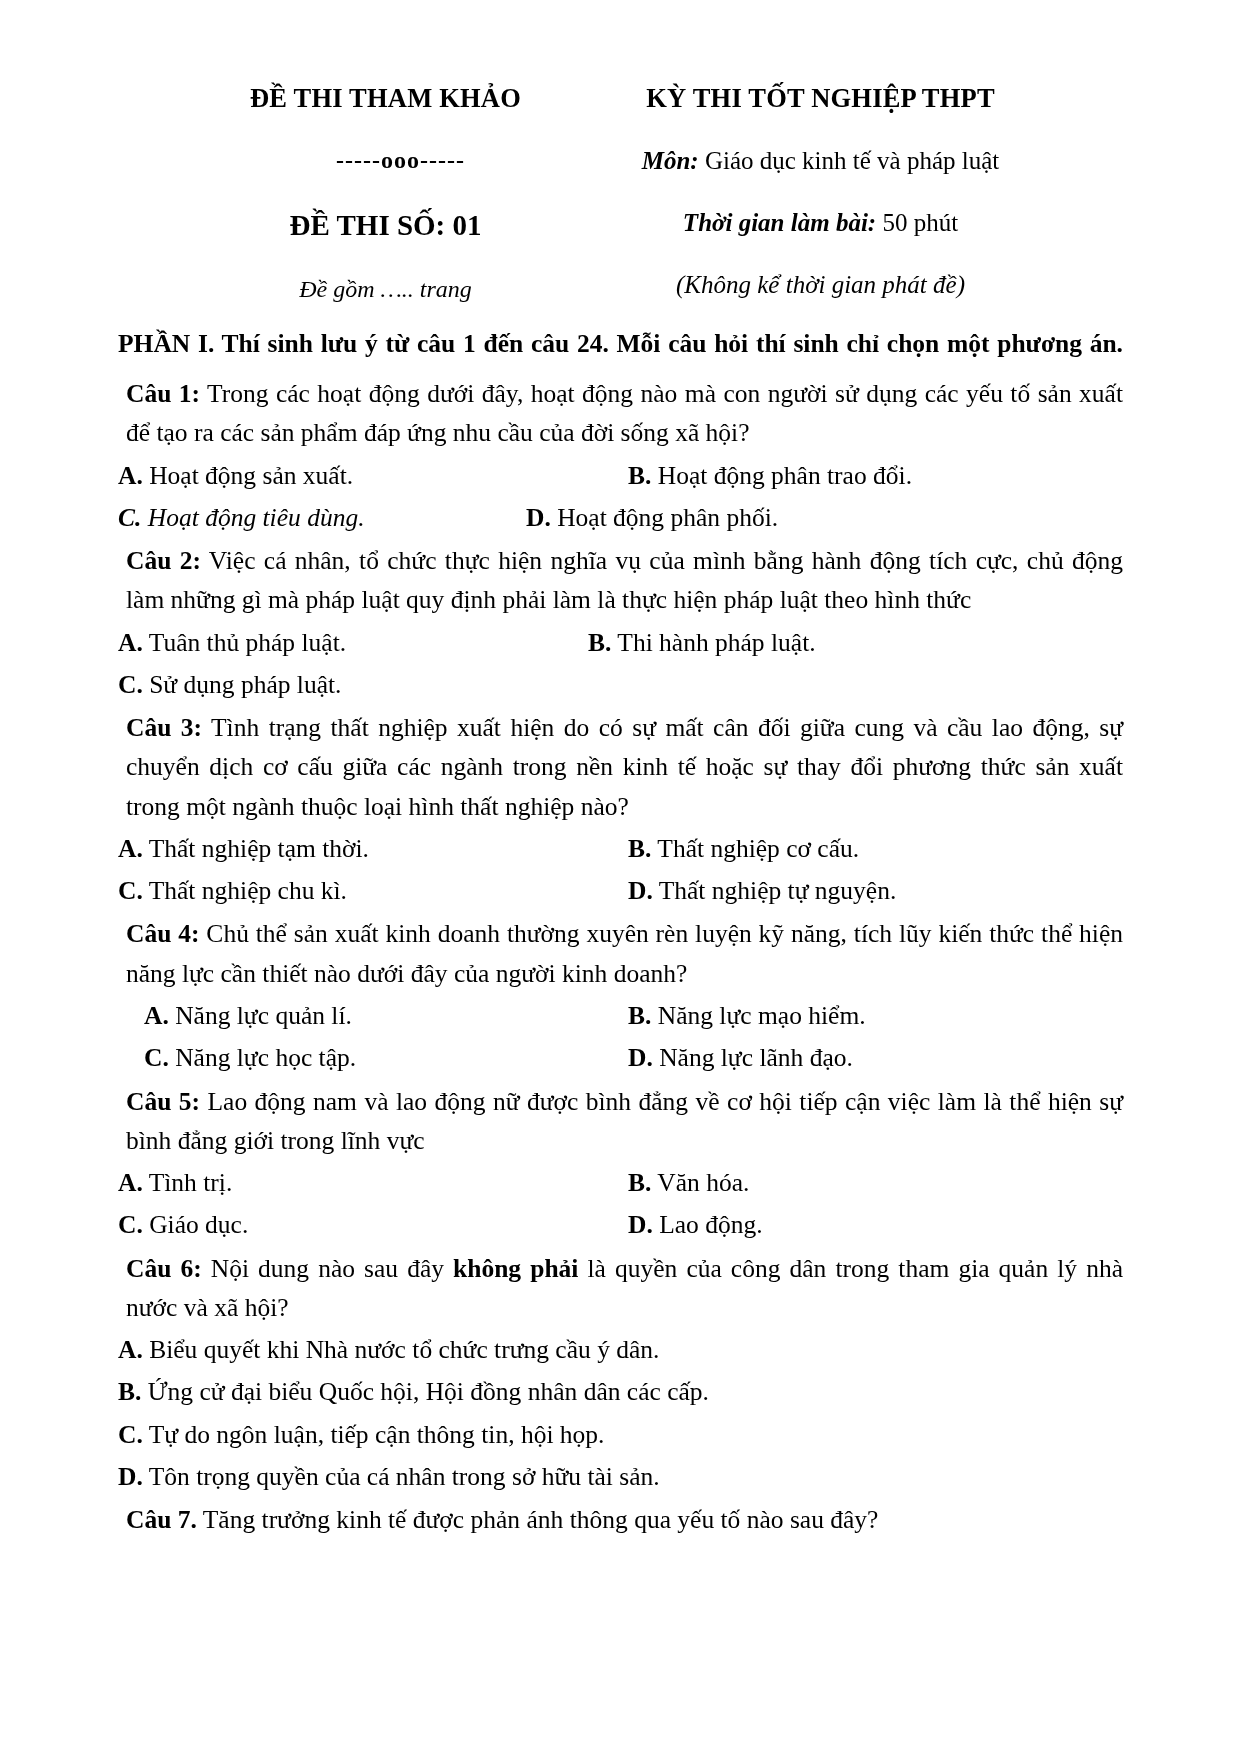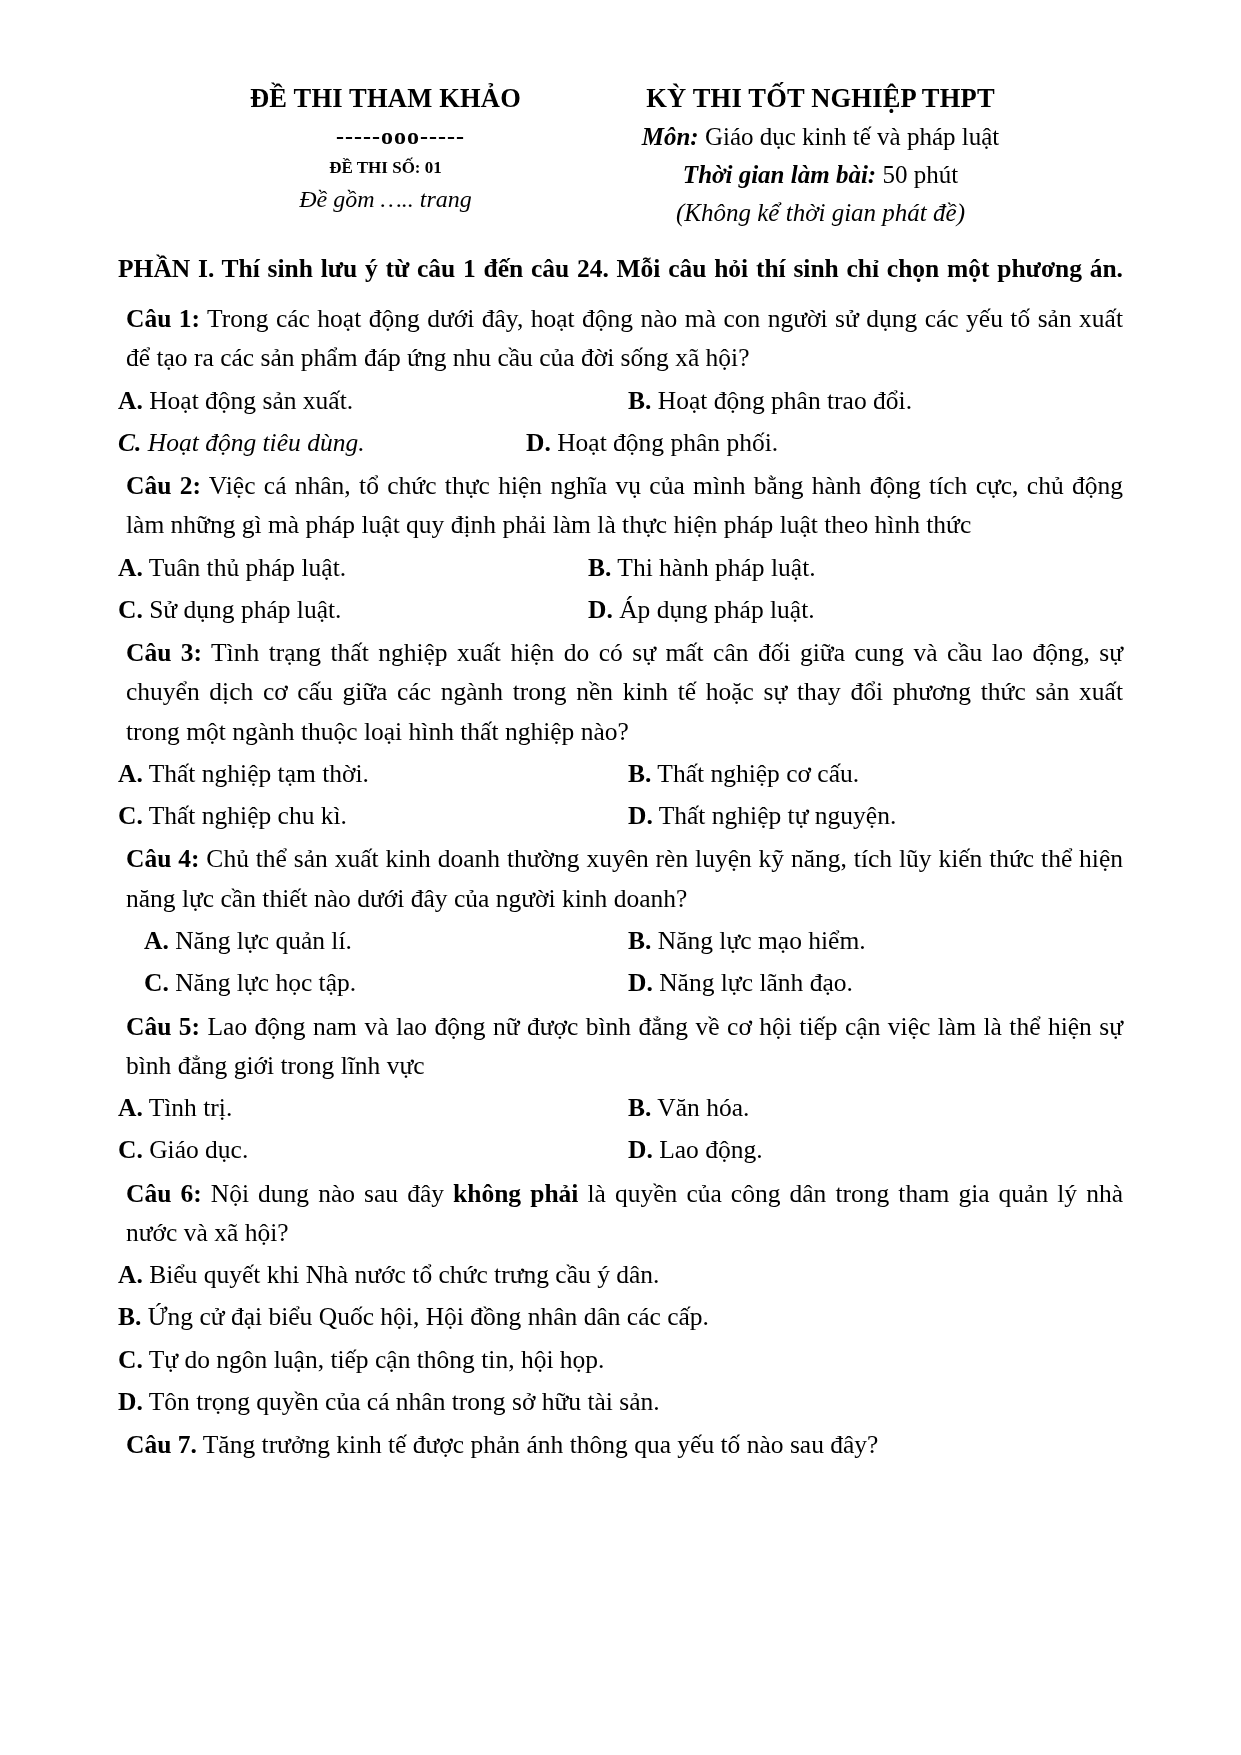--- a/index.html
+++ b/index.html
@@ -27,38 +27,39 @@
     align-items: flex-start;
     justify-content: center;
     gap: 0px;
     margin-bottom: 18px;
   }
   .header-col {
     display: flex;
     flex-direction: column;
     align-items: center;
     line-height: 1.52;
+    gap: 24px;
   }
   .header-left { width: 400px; }
   .header-right { width: 470px; }
 
   .h-title {
     font-size: 26.5px;
     font-weight: bold;
     letter-spacing: 0.2px;
     white-space: nowrap;
   }
   .h-sep {
     font-size: 24px;
     font-weight: bold;
     letter-spacing: 1px;
     margin-left: 30px;
   }
   .h-code {
-    font-size: 17px;
+    font-size: 29px;
     font-weight: bold;
   }
   .h-pages {
     font-size: 24px;
     font-style: italic;
   }
   .h-line {
     font-size: 25px;
     white-space: nowrap;
   }
@@ -175,23 +176,20 @@
         <span class="k">A.</span><span> Tuân thủ pháp luật.</span>
       </div>
       <div class="opt opt-b">
         <span class="k">B.</span><span> Thi hành pháp luật.</span>
       </div>
     </div>
     <div class="opts narrow2">
       <div class="opt opt-a">
         <span class="k">C.</span><span> Sử dụng pháp luật.</span>
       </div>
-      <div class="opt opt-b">
-        <span class="k">D.</span><span> Áp dụng pháp luật.</span>
-      </div>
     </div>
   </div>
 
   <div class="blk">
     <p class="q">
       <span class="lbl">Câu 3:</span><span> Tình trạng thất nghiệp xuất hiện do có sự mất cân đối giữa cung và cầu lao động, sự chuyển dịch cơ cấu giữa các ngành trong nền kinh tế hoặc sự thay đổi phương thức sản xuất trong một ngành thuộc loại hình thất nghiệp nào?</span>
     </p>
     <div class="opts">
       <div class="opt opt-a">
         <span class="k">A.</span><span> Thất nghiệp tạm thời.</span>

